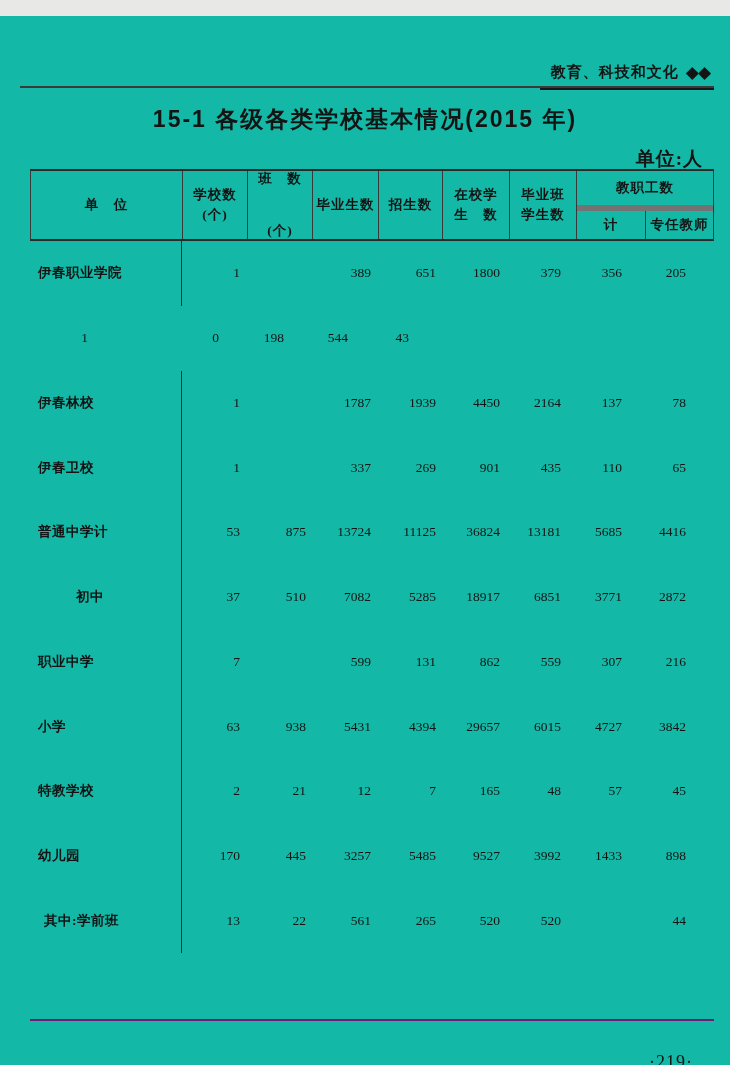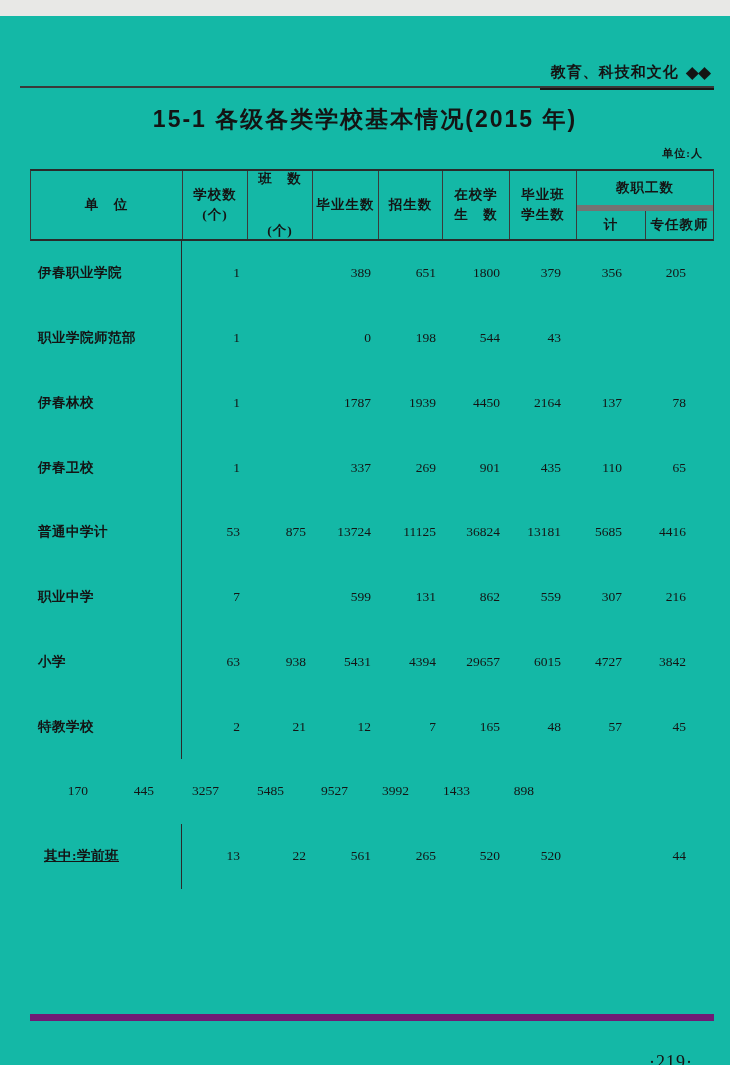--- a/index.html
+++ b/index.html
@@ -31,21 +31,21 @@
   }
   .chapter .marks { font-size: 17px; letter-spacing: -1px; }
   .doc-title {
     position: absolute; top: 88px; left: 0; width: 100%;
     text-align: center;
     font-family: "Liberation Sans", "DejaVu Sans", sans-serif;
     font-size: 23px; font-weight: 700; letter-spacing: 2px;
   }
   .unit-note {
     position: absolute; top: 130px; right: 27px;
-    font-size: 11px; font-weight: 600; letter-spacing: 1px;
+    font-size: 19px; font-weight: 600; letter-spacing: 1px;
   }
   
   .stat-table {
     position: absolute; left: 30px; top: 153px; width: 684px; height: 852px;
   }
   .thead {
     position: absolute; top: 0; left: 0; width: 684px; height: 72px;
     border-top: 2px solid #2a2a2a;
     border-bottom: 2px solid #2a2a2a;
     border-left: 1px solid #3a3a3a;
@@ -76,21 +76,21 @@
   }
   .hgroup-bottom { flex: 1; display: flex; }
   .hsub {
     display: flex; align-items: center; justify-content: center;
     box-sizing: border-box;
   }
   .hsub-total { width: 69px; border-right: 1px solid #3a3a3a; }
   .hsub-teachers { flex: 1; }
   .tbody {
     position: absolute; top: 72px; left: 0; width: 684px; height: 780px;
-    border-bottom: 7px solid #701a75;
+    border-bottom: 2px solid #701a75;
     box-sizing: border-box;
   }
   .trow { display: flex; height: 64.75px; align-items: center; }
   .cell { box-sizing: border-box; }
   .label-cell {
     width: 152px; align-self: stretch;
     display: flex; align-items: center;
     border-right: 1px solid #2a2a2a;
     font-size: 13.5px; font-weight: 600; letter-spacing: 0.5px;
   }
@@ -169,21 +169,20 @@
   <div class="cell num v0">1</div>
           <div class="cell num v1"></div>
           <div class="cell num v2">389</div>
           <div class="cell num v3">651</div>
           <div class="cell num v4">1800</div>
           <div class="cell num v5">379</div>
           <div class="cell num v6">356</div>
           <div class="cell num v7">205</div>
         </div>
         <div class="trow">
-    <div class="cell label-cell" style="padding-left: 8px;">职业学院师范部</div>
   <div class="cell num v0">1</div>
           <div class="cell num v1"></div>
           <div class="cell num v2">0</div>
           <div class="cell num v3">198</div>
           <div class="cell num v4">544</div>
           <div class="cell num v5">43</div>
           <div class="cell num v6"></div>
           <div class="cell num v7"></div>
         </div>
         <div class="trow">
@@ -213,20 +212,31 @@
   <div class="cell num v0">53</div>
           <div class="cell num v1">875</div>
           <div class="cell num v2">13724</div>
           <div class="cell num v3">11125</div>
           <div class="cell num v4">36824</div>
           <div class="cell num v5">13181</div>
           <div class="cell num v6">5685</div>
           <div class="cell num v7">4416</div>
         </div>
         <div class="trow">
+    <div class="cell label-cell" style="padding-left: 46px;">初中</div>
+  <div class="cell num v0">37</div>
+          <div class="cell num v1">510</div>
+          <div class="cell num v2">7082</div>
+          <div class="cell num v3">5285</div>
+          <div class="cell num v4">18917</div>
+          <div class="cell num v5">6851</div>
+          <div class="cell num v6">3771</div>
+          <div class="cell num v7">2872</div>
+        </div>
+        <div class="trow">
     <div class="cell label-cell" style="padding-left: 8px;">职业中学</div>
   <div class="cell num v0">7</div>
           <div class="cell num v1"></div>
           <div class="cell num v2">599</div>
           <div class="cell num v3">131</div>
           <div class="cell num v4">862</div>
           <div class="cell num v5">559</div>
           <div class="cell num v6">307</div>
           <div class="cell num v7">216</div>
         </div>
@@ -246,31 +256,32 @@
   <div class="cell num v0">2</div>
           <div class="cell num v1">21</div>
           <div class="cell num v2">12</div>
           <div class="cell num v3">7</div>
           <div class="cell num v4">165</div>
           <div class="cell num v5">48</div>
           <div class="cell num v6">57</div>
           <div class="cell num v7">45</div>
         </div>
         <div class="trow">
+    <div class="cell label-cell" style="padding-left: 8px;">幼儿园</div>
   <div class="cell num v0">170</div>
           <div class="cell num v1">445</div>
           <div class="cell num v2">3257</div>
           <div class="cell num v3">5485</div>
           <div class="cell num v4">9527</div>
           <div class="cell num v5">3992</div>
           <div class="cell num v6">1433</div>
           <div class="cell num v7">898</div>
         </div>
         <div class="trow">
-    <div class="cell label-cell" style="padding-left: 14px; text-decoration: underline;">其中:学前班</div>
+    <div class="cell label-cell" style="padding-left: 14px;">其中:学前班</div>
   <div class="cell num v0">13</div>
           <div class="cell num v1">22</div>
           <div class="cell num v2">561</div>
           <div class="cell num v3">265</div>
           <div class="cell num v4">520</div>
           <div class="cell num v5">520</div>
           <div class="cell num v6"></div>
           <div class="cell num v7">44</div>
         </div>
       </div>

